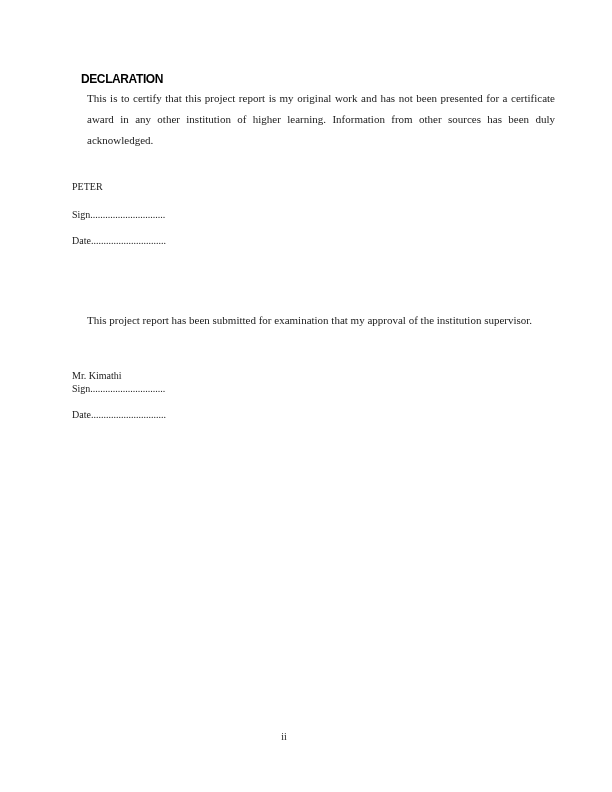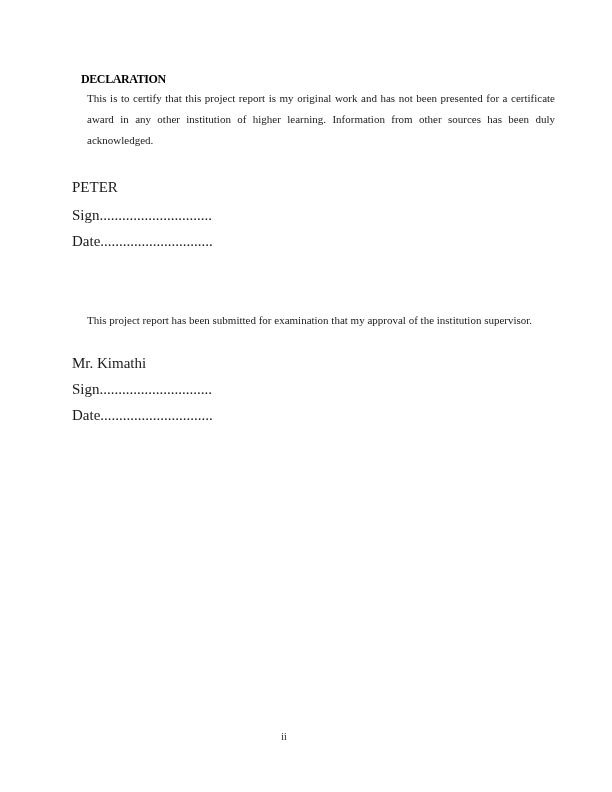--- a/index.html
+++ b/index.html
@@ -3,40 +3,40 @@
   <meta charset="utf-8">
   <style>
     html, body { margin: 0; padding: 0; background: #ffffff; }
     body {
       width: 612px; height: 792px; position: relative; overflow: hidden;
       font-family: "Liberation Serif", serif; color: #1a1a1a;
     }
     .abs { position: absolute; }
     .heading {
       left: 81px; top: 72px;
-      font-family: Liberation Serif, serif;
+      font-family: Liberation Sans, sans-serif;
       font-weight: bold; font-size: 12px; letter-spacing: -0.4px; color: #000;
     }
     .para {
       left: 72px; width: 468px;
       font-size: 11px; line-height: 21px; text-align: justify; margin-left: 15px;
     }
-    .line { font-size: 15px; line-height: 14px; text-align: center; }
+    .line { font-size: 10px; line-height: 14px; text-align: center; }
     .pagenum { left: 0; width: 568px; text-align: center; top: 731px; font-size: 10px; }
   </style>
 </head>
 <body>
 
 <div class="abs heading">DECLARATION</div>
 
 <div class="abs para" style="top:88px;">This is to certify that this project report is my original work and has not been presented for a certificate award in any other institution of higher learning. Information from other sources has been duly acknowledged.</div>
 
 <div class="abs line" style="left:72px; top:180px;">PETER</div>
 <div class="abs line" style="left:72px; top:208px;">Sign..............................</div>
 <div class="abs line" style="left:72px; top:234px;">Date..............................</div>
 
 <div class="abs para" style="top:310px;">This project report has been submitted for examination that my approval of the institution supervisor.</div>
 
-<div class="abs line" style="left:72px; top:356px;">Mr. Kimathi</div>
+<div class="abs line" style="left:72px; top:369px;">Mr. Kimathi</div>
 <div class="abs line" style="left:72px; top:382px;">Sign..............................</div>
 <div class="abs line" style="left:72px; top:408px;">Date..............................</div>
 
 <div class="abs pagenum">ii</div>
 
 </body></html>

